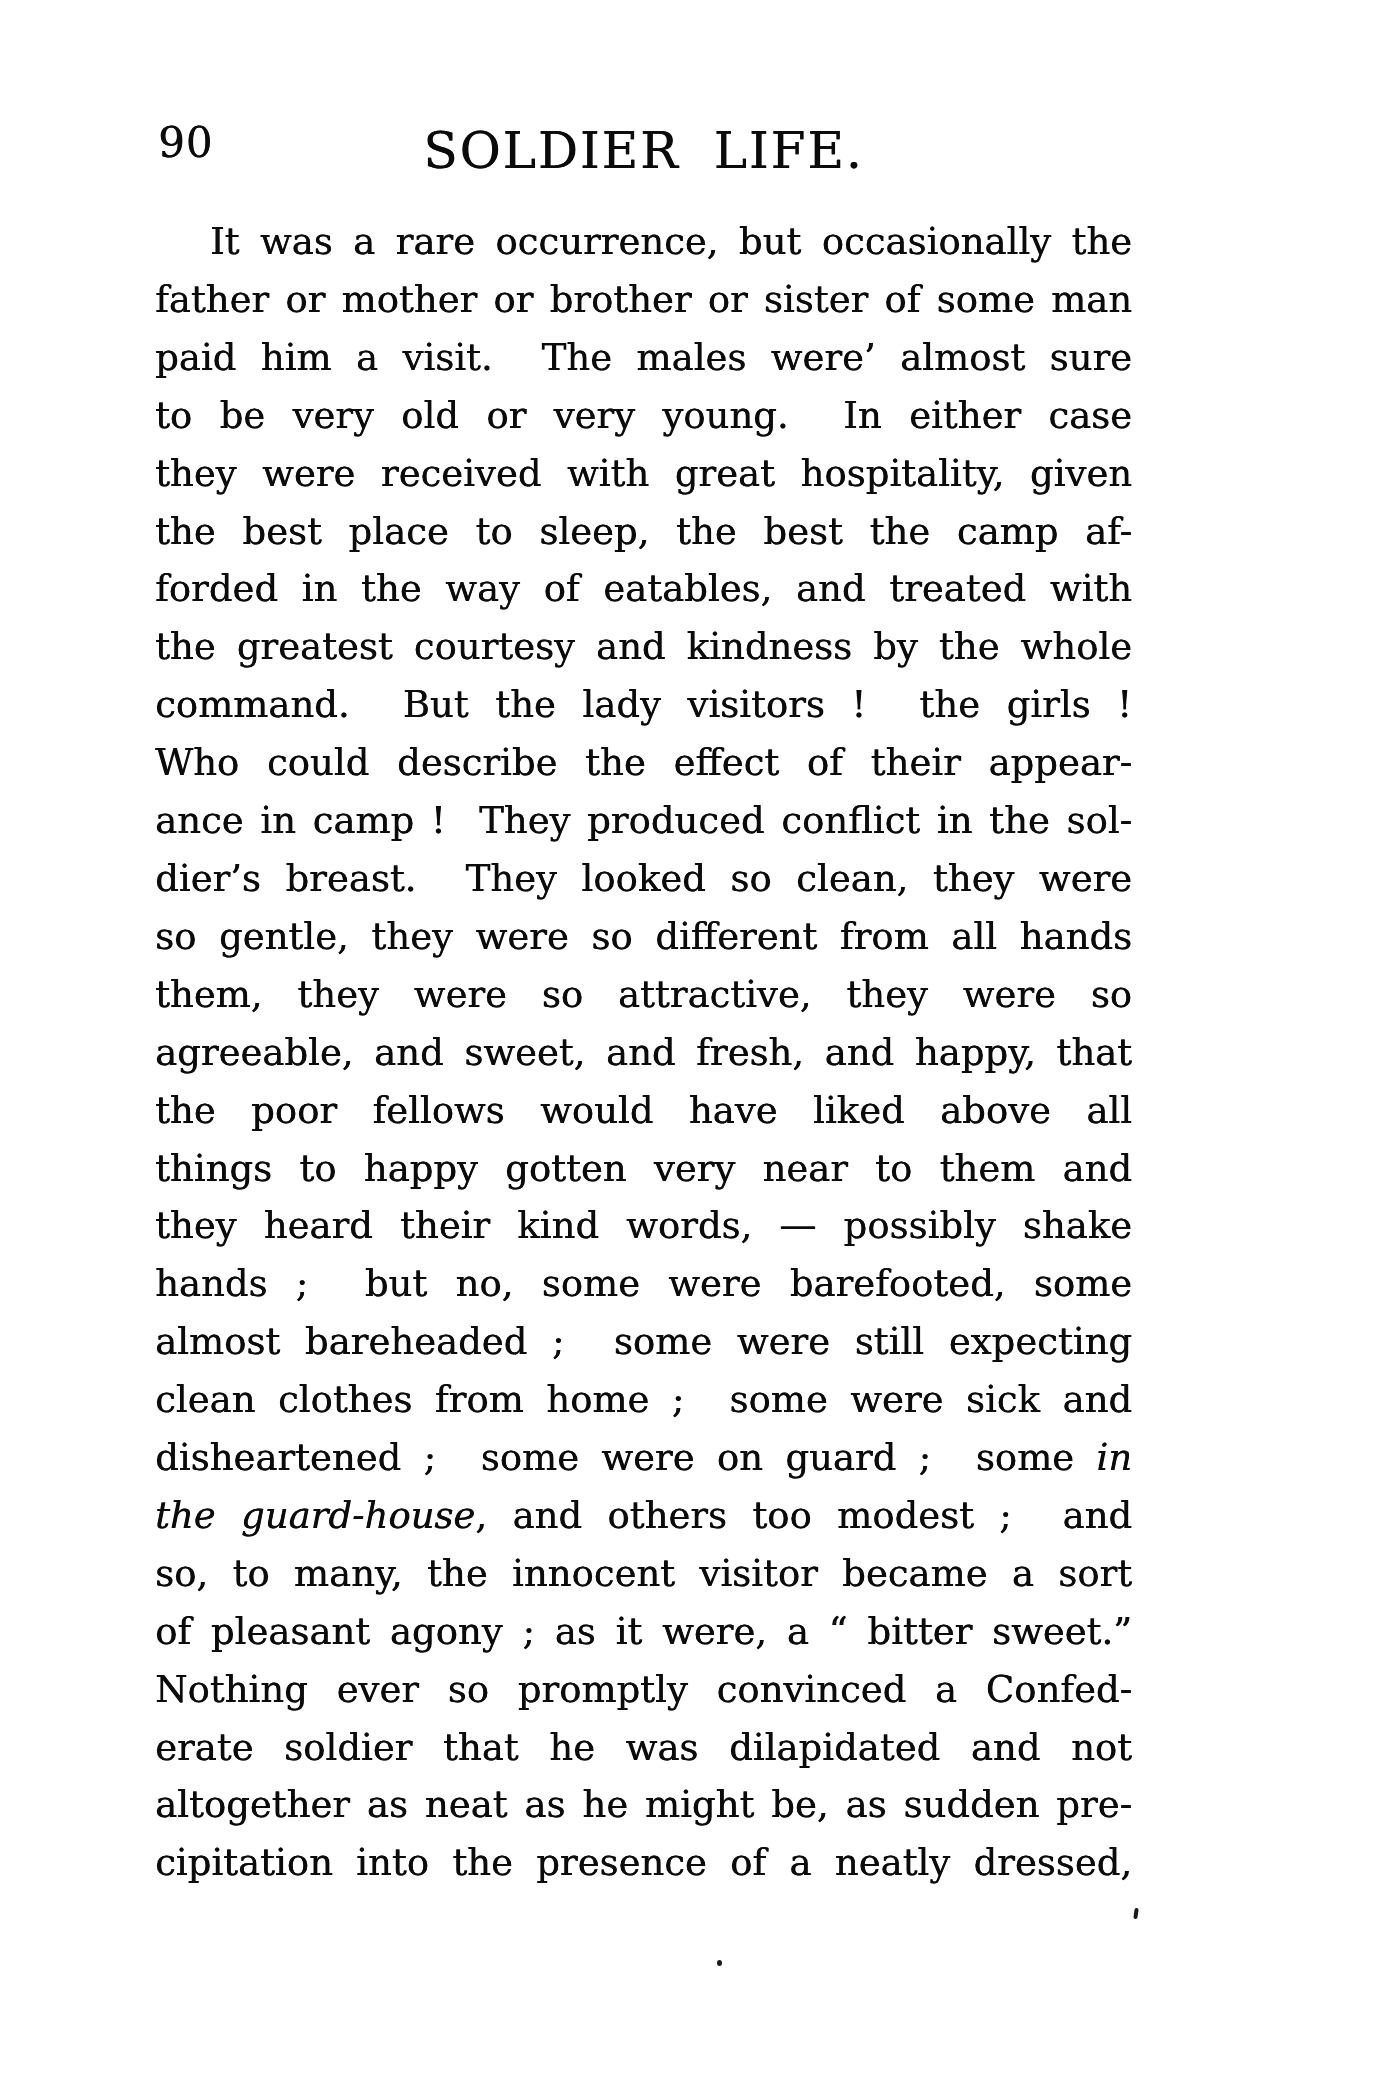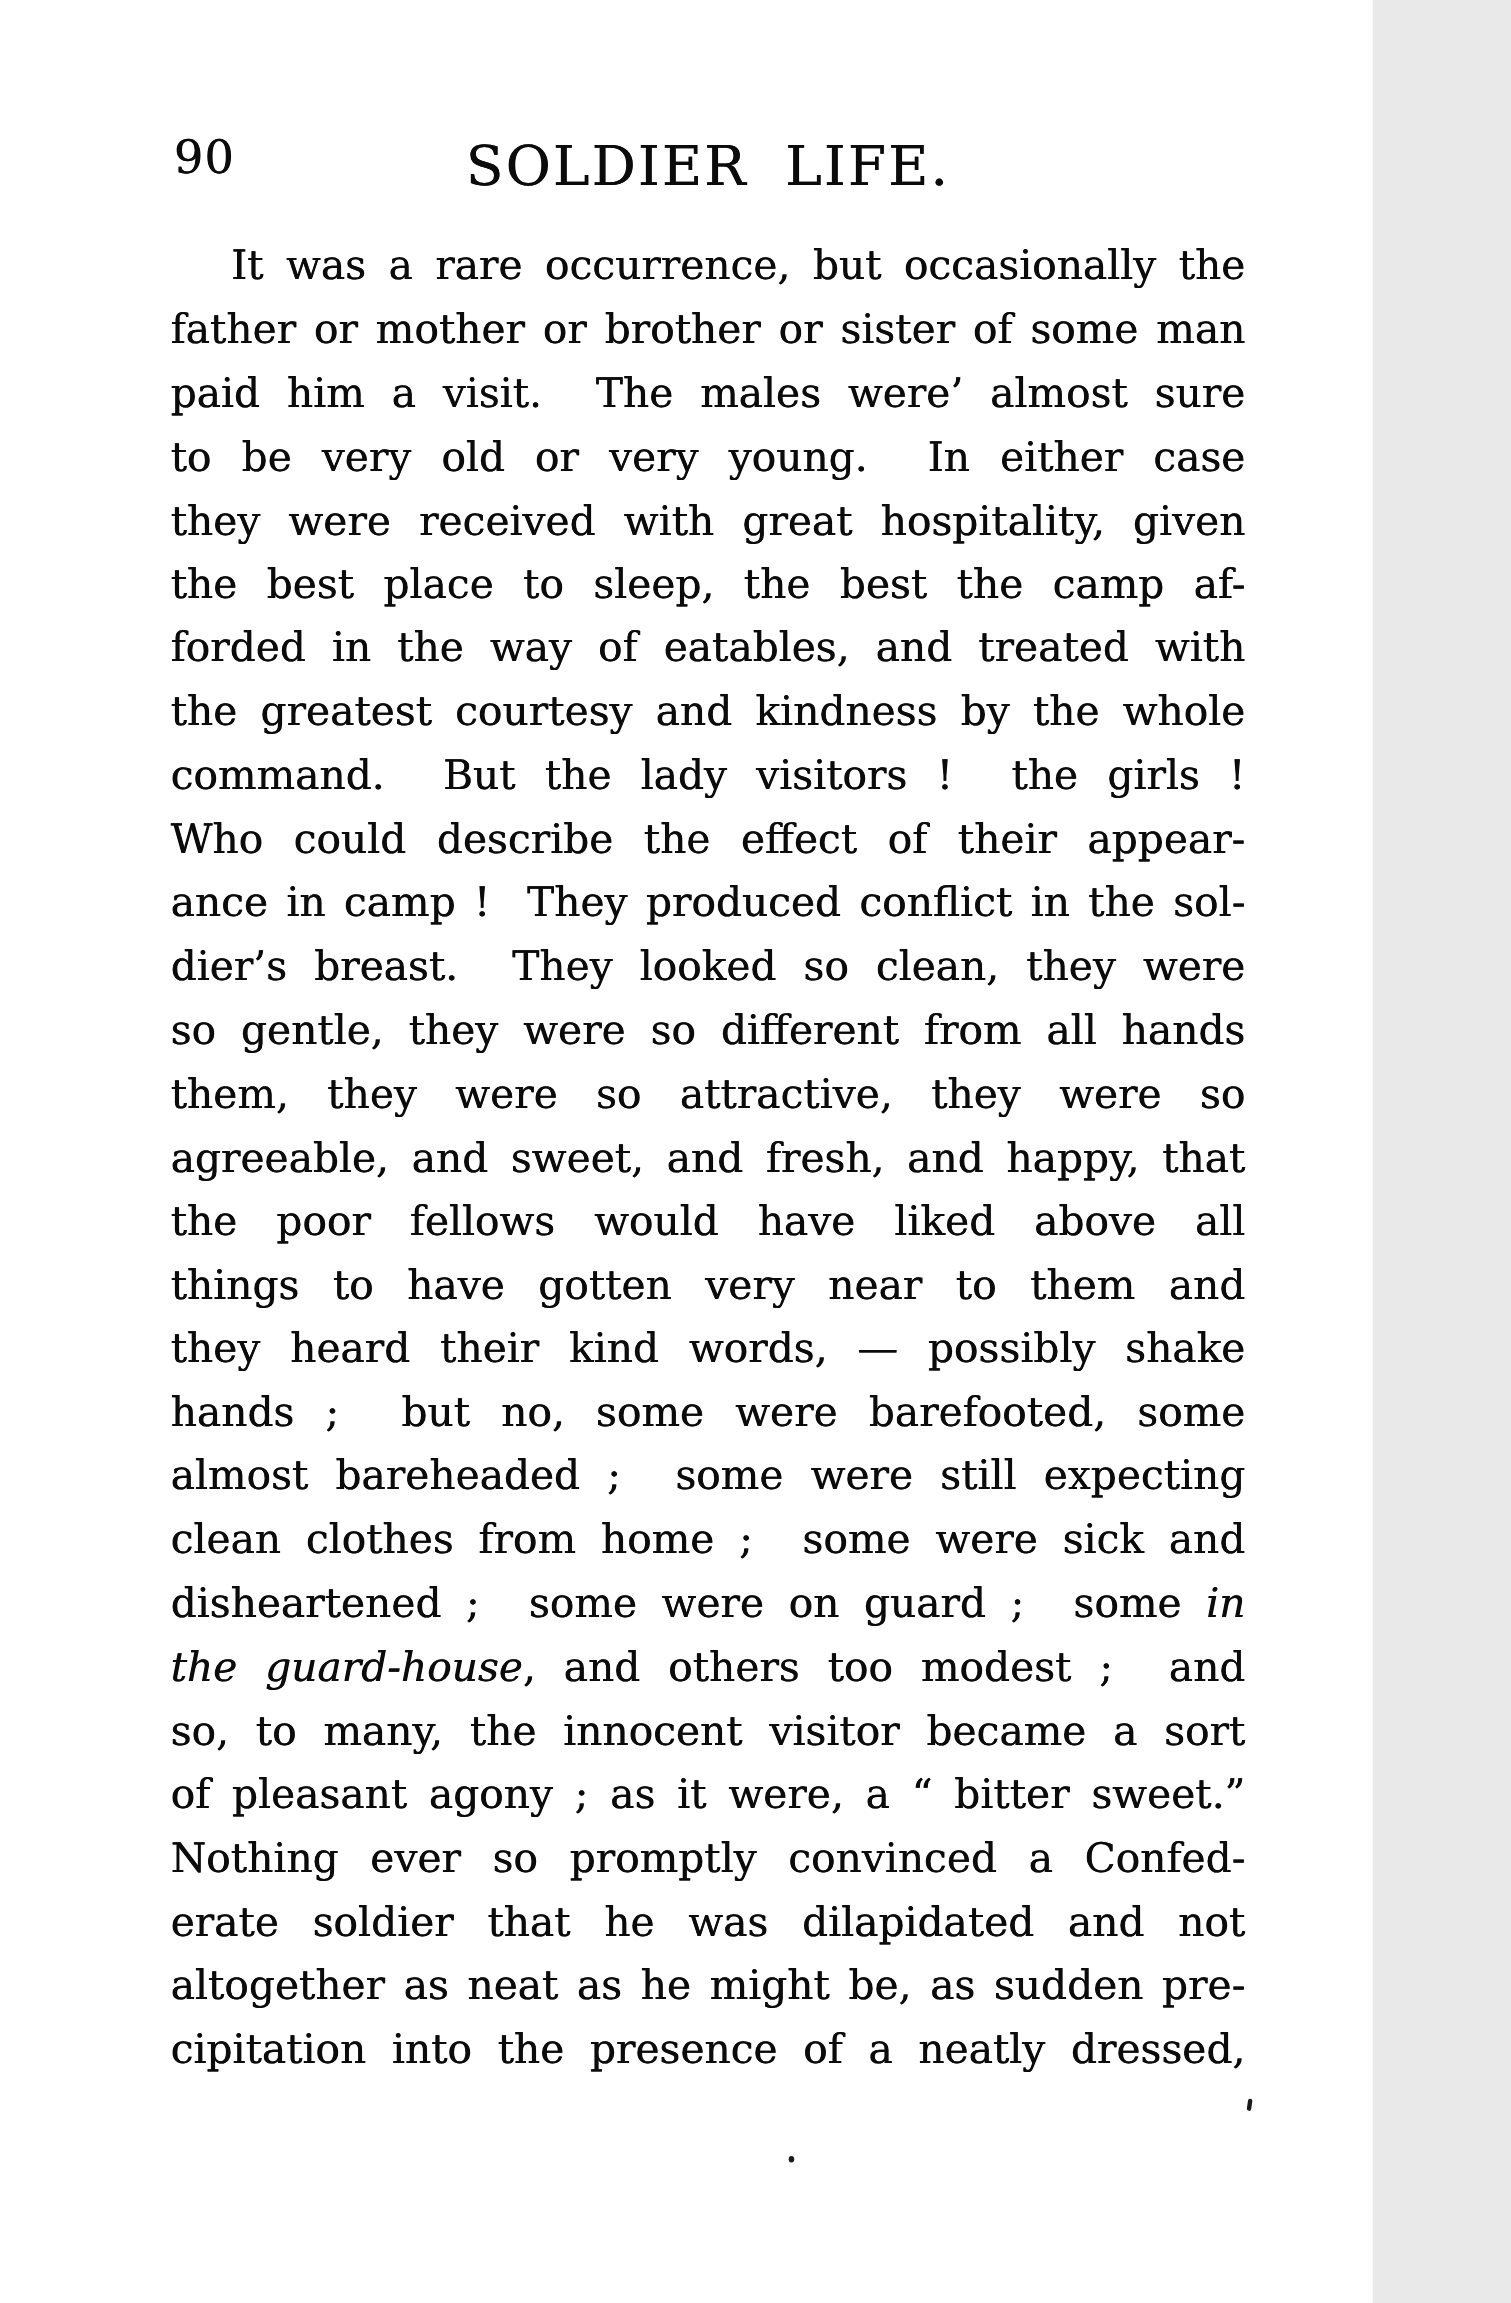--- a/index.html
+++ b/index.html
@@ -1,18 +1,18 @@
 <!DOCTYPE html>
 <html><head>
 <meta charset="utf-8">
 <style>
   html, body { margin: 0; padding: 0; background: #e9e9e9; }
   .page {
     position: relative;
-    width: 1248px;
+    width: 1374px;
     height: 2094px;
     background: #ffffff;
     font-family: "DejaVu Serif", serif;
     color: #0b0b0b;
     overflow: hidden;
     text-shadow: 0.4px 0 0 currentColor; 
   }
   .page-number {
     position: absolute;
     left: 158px;
@@ -81,21 +81,21 @@
       <div class="line"><span>forded in the way of eatables, and treated with</span></div>
       <div class="line"><span>the greatest courtesy and kindness by the whole</span></div>
       <div class="line"><span>command.&nbsp; But the lady visitors !&nbsp; the girls !</span></div>
       <div class="line"><span>Who could describe the effect of their appear-</span></div>
       <div class="line"><span>ance in camp !&nbsp; They produced conflict in the sol-</span></div>
       <div class="line"><span>dier’s breast.&nbsp; They looked so clean, they were</span></div>
       <div class="line"><span>so gentle, they were so different from all hands</span></div>
       <div class="line"><span>them, they were so attractive, they were so</span></div>
       <div class="line"><span>agreeable, and sweet, and fresh, and happy, that</span></div>
       <div class="line"><span>the poor fellows would have liked above all</span></div>
-      <div class="line"><span>things to have gotten very near to them and</span></div>
+      <div class="line"><span>things to happy gotten very near to them and</span></div>
       <div class="line"><span>they heard their kind words, — possibly shake</span></div>
       <div class="line"><span>hands ;&nbsp; but no, some were barefooted, some</span></div>
       <div class="line"><span>almost bareheaded ;&nbsp; some were still expecting</span></div>
       <div class="line"><span>clean clothes from home ;&nbsp; some were sick and</span></div>
       <div class="line"><span>disheartened ;&nbsp; some were on guard ;&nbsp; some </span><span class="italic">in</span></div>
       <div class="line"><span class="italic">the guard-house</span><span>, and others too modest ;&nbsp; and</span></div>
       <div class="line"><span>so, to many, the innocent visitor became a sort</span></div>
       <div class="line"><span>of pleasant agony ; as it were, a “ bitter sweet.”</span></div>
       <div class="line"><span>Nothing ever so promptly convinced a Confed-</span></div>
       <div class="line"><span>erate soldier that he was dilapidated and not</span></div>

